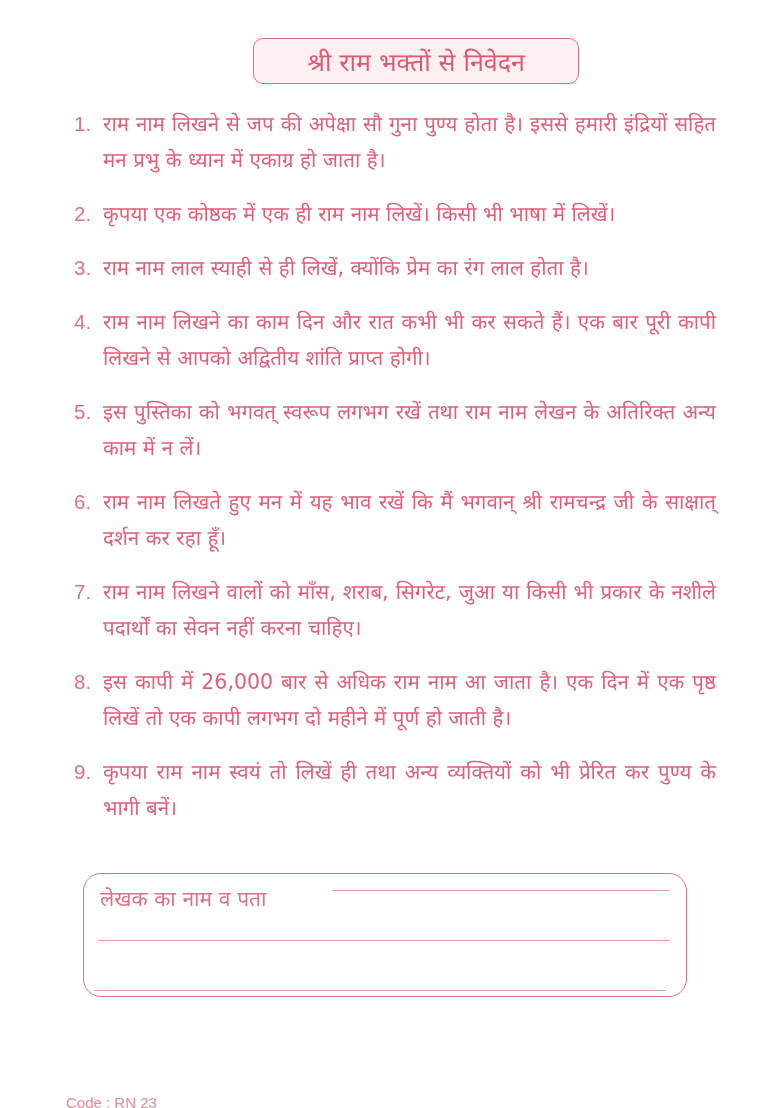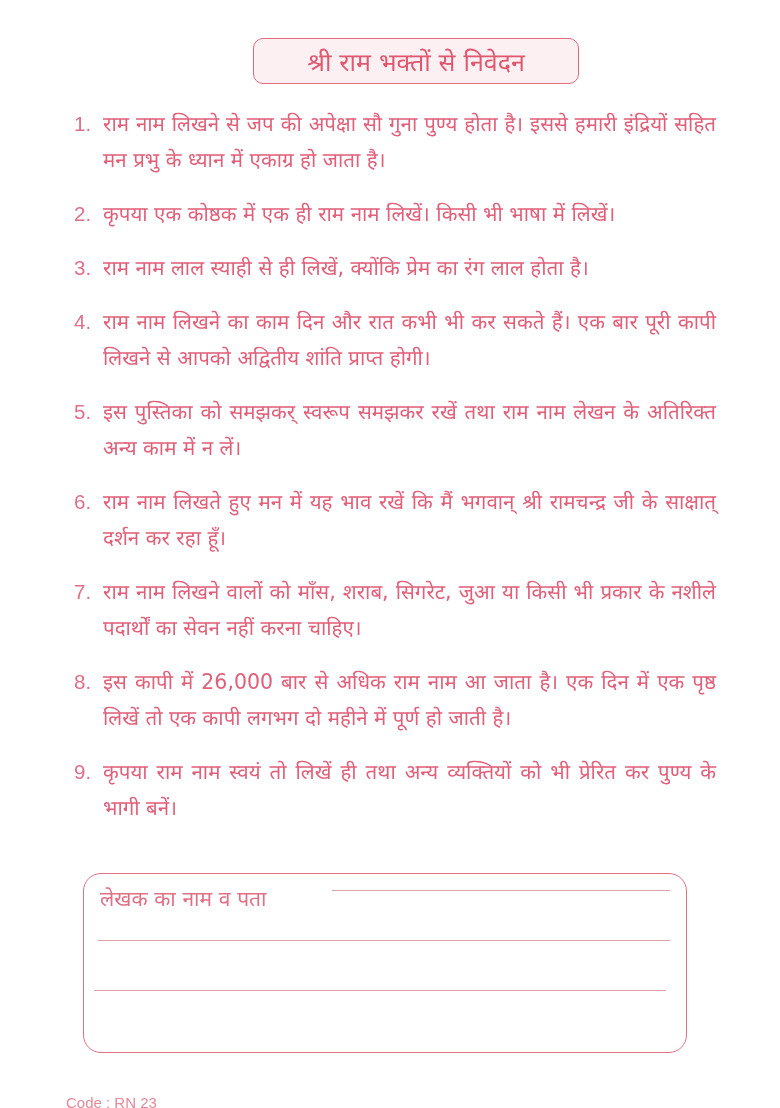--- a/index.html
+++ b/index.html
@@ -15,21 +15,21 @@
     display: flex; align-items: center; justify-content: center;
     box-sizing: border-box;
     margin-left: 24px;
   }
   .title-box span { font-size: 25px; color: #e05870; }
   .list { position: absolute; left: 74px; top: 106px; width: 642px; margin: 0; padding: 0; list-style: none; }
   .item { display: flex; font-size: 20.5px; line-height: 36px; margin-bottom: 18px; }
   .item .num { width: 29px; flex: none; color: #e0708a; font-family: "Liberation Sans", sans-serif; }
   .item .txt { flex: 1; text-align: justify; }
   .addr-box {
-    position: absolute; left: 83px; top: 873px; width: 604px; height: 180px;
+    position: absolute; left: 83px; top: 873px; width: 604px; height: 124px;
     border: 1.5px solid #e07085; border-radius: 18px; box-sizing: border-box;
   }
   .addr-label { position: absolute; left: 16px; top: 10px; font-size: 21px; color: #e07085; }
   .line { position: absolute; height: 0; border-top: 1px solid #e0a0aa; }
   .footer { position: absolute; left: 66px; top: 1094px; font-size: 15px; color: #e08a9a; font-family: "Liberation Sans", sans-serif; }
 </style>
 </head>
 <body>
 
 <div class="title-box">
@@ -48,21 +48,21 @@
   <li class="item">
       <span class="num">3.</span>
       <span class="txt">राम नाम लाल स्याही से ही लिखें, क्योंकि प्रेम का रंग लाल होता है।</span>
     </li>
   <li class="item">
       <span class="num">4.</span>
       <span class="txt">राम नाम लिखने का काम दिन और रात कभी भी कर सकते हैं। एक बार पूरी कापी लिखने से आपको अद्वितीय शांति प्राप्त होगी।</span>
     </li>
   <li class="item">
       <span class="num">5.</span>
-      <span class="txt">इस पुस्तिका को समझकर् स्वरूप समझकर रखें तथा राम नाम लेखन के अतिरिक्त अन्य काम में न लें।</span>
+      <span class="txt">इस पुस्तिका को भगवत् स्वरूप लगभग रखें तथा राम नाम लेखन के अतिरिक्त अन्य काम में न लें।</span>
     </li>
   <li class="item">
       <span class="num">6.</span>
       <span class="txt">राम नाम लिखते हुए मन में यह भाव रखें कि मैं भगवान् श्री रामचन्द्र जी के साक्षात् दर्शन कर रहा हूँ।</span>
     </li>
   <li class="item">
       <span class="num">7.</span>
       <span class="txt">राम नाम लिखने वालों को माँस, शराब, सिगरेट, जुआ या किसी भी प्रकार के नशीले पदार्थों का सेवन नहीं करना चाहिए।</span>
     </li>
   <li class="item">

